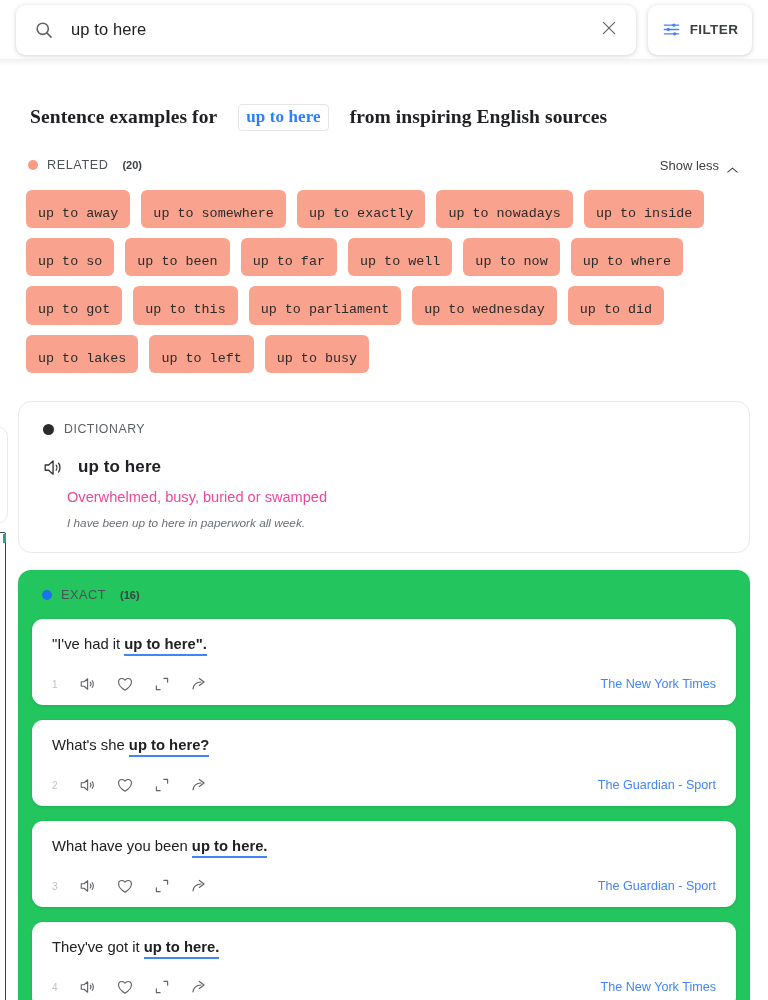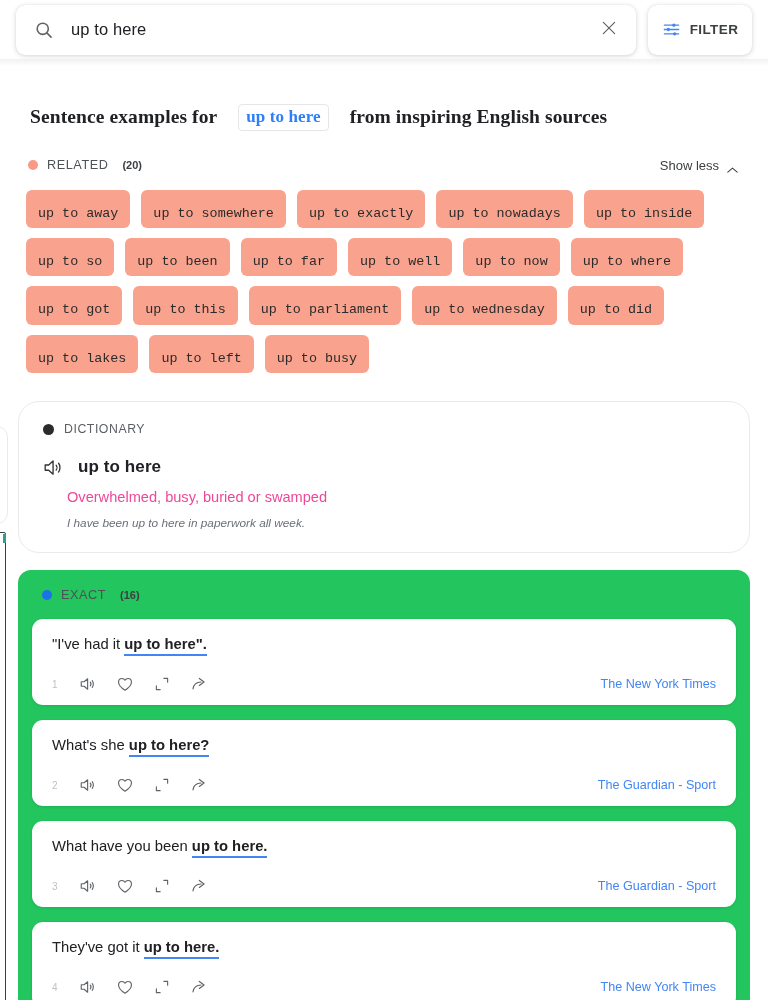--- a/index.html
+++ b/index.html
@@ -156,21 +156,21 @@
     line-height: 1;
     cursor: pointer;
     white-space: nowrap;
   }
 
   
   .dict-card {
     margin: 28px 18px 0 18px;
     background: #ffffff;
     border: 1px solid #e8eaed;
-    border-radius: 21px;
+    border-radius: 13px;
     padding: 20px 24px 22px 24px;
     position: relative;
     z-index: 2;
   }
   .dict-head { display: flex; align-items: center; gap: 10px; }
   .dot-dict { width: 11px; height: 11px; border-radius: 50%; background: #2b2b2b; }
   .dict-label {
     font-size: 12.3px; color: #5b5f63; letter-spacing: .55px;
   }
   .dict-term-row {

